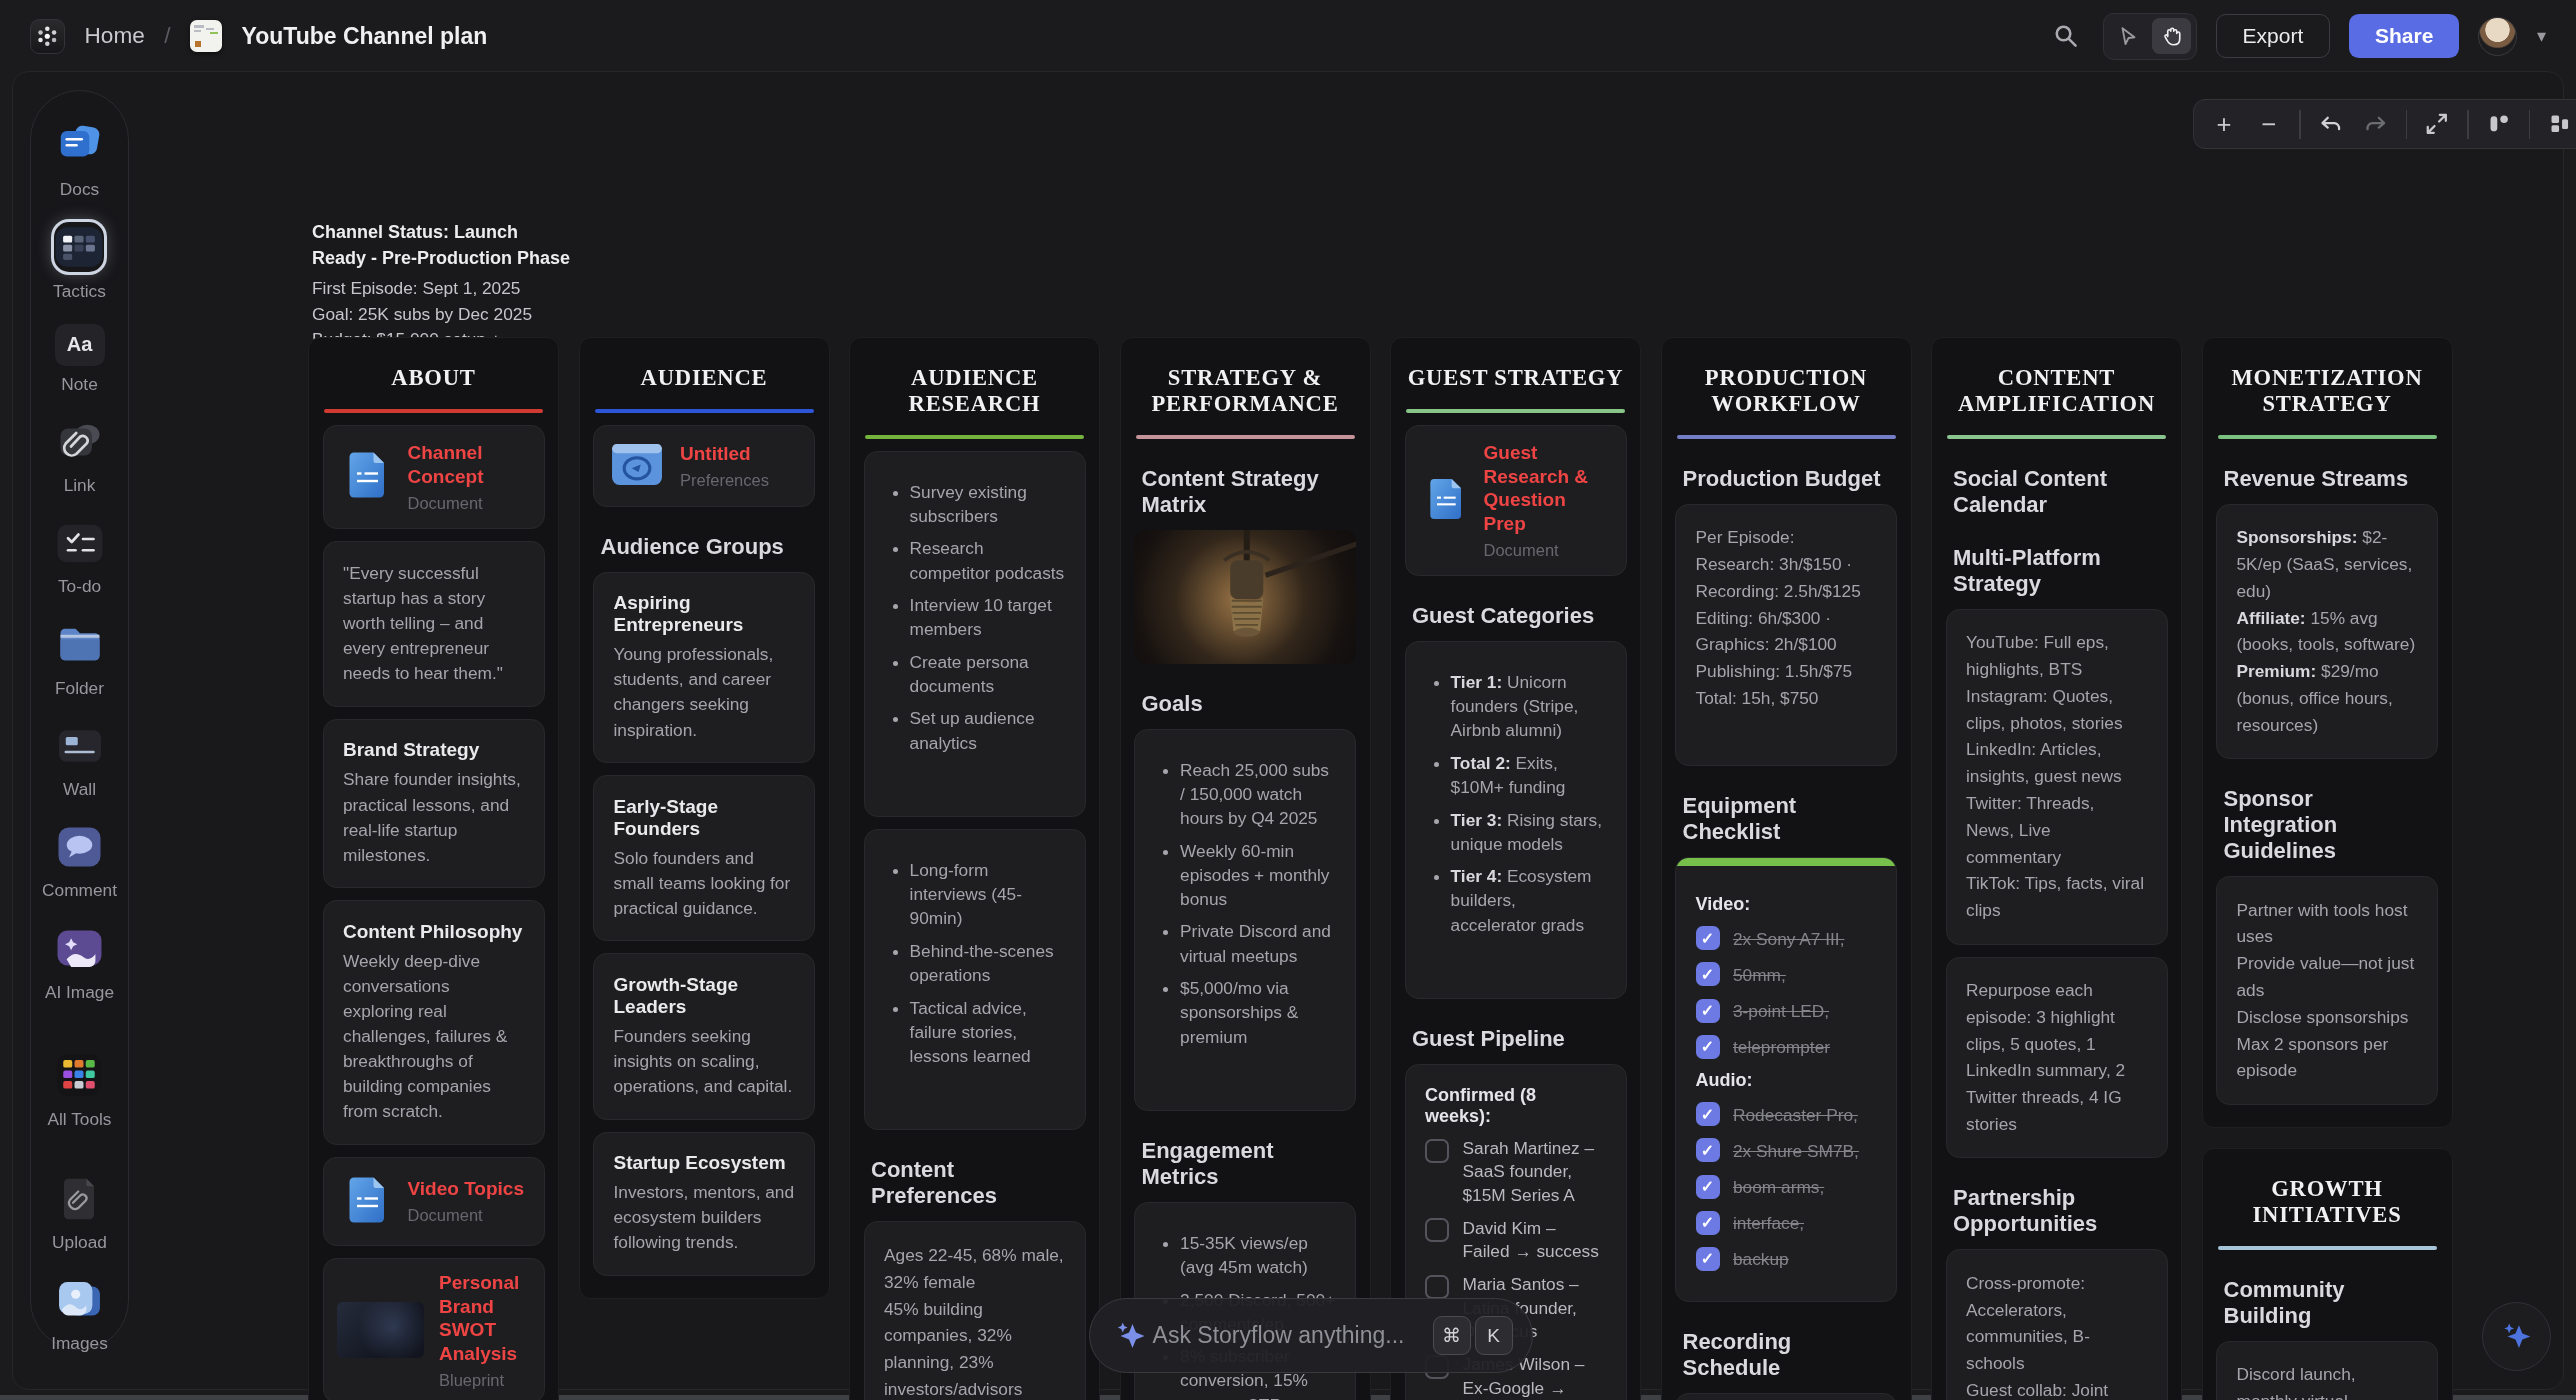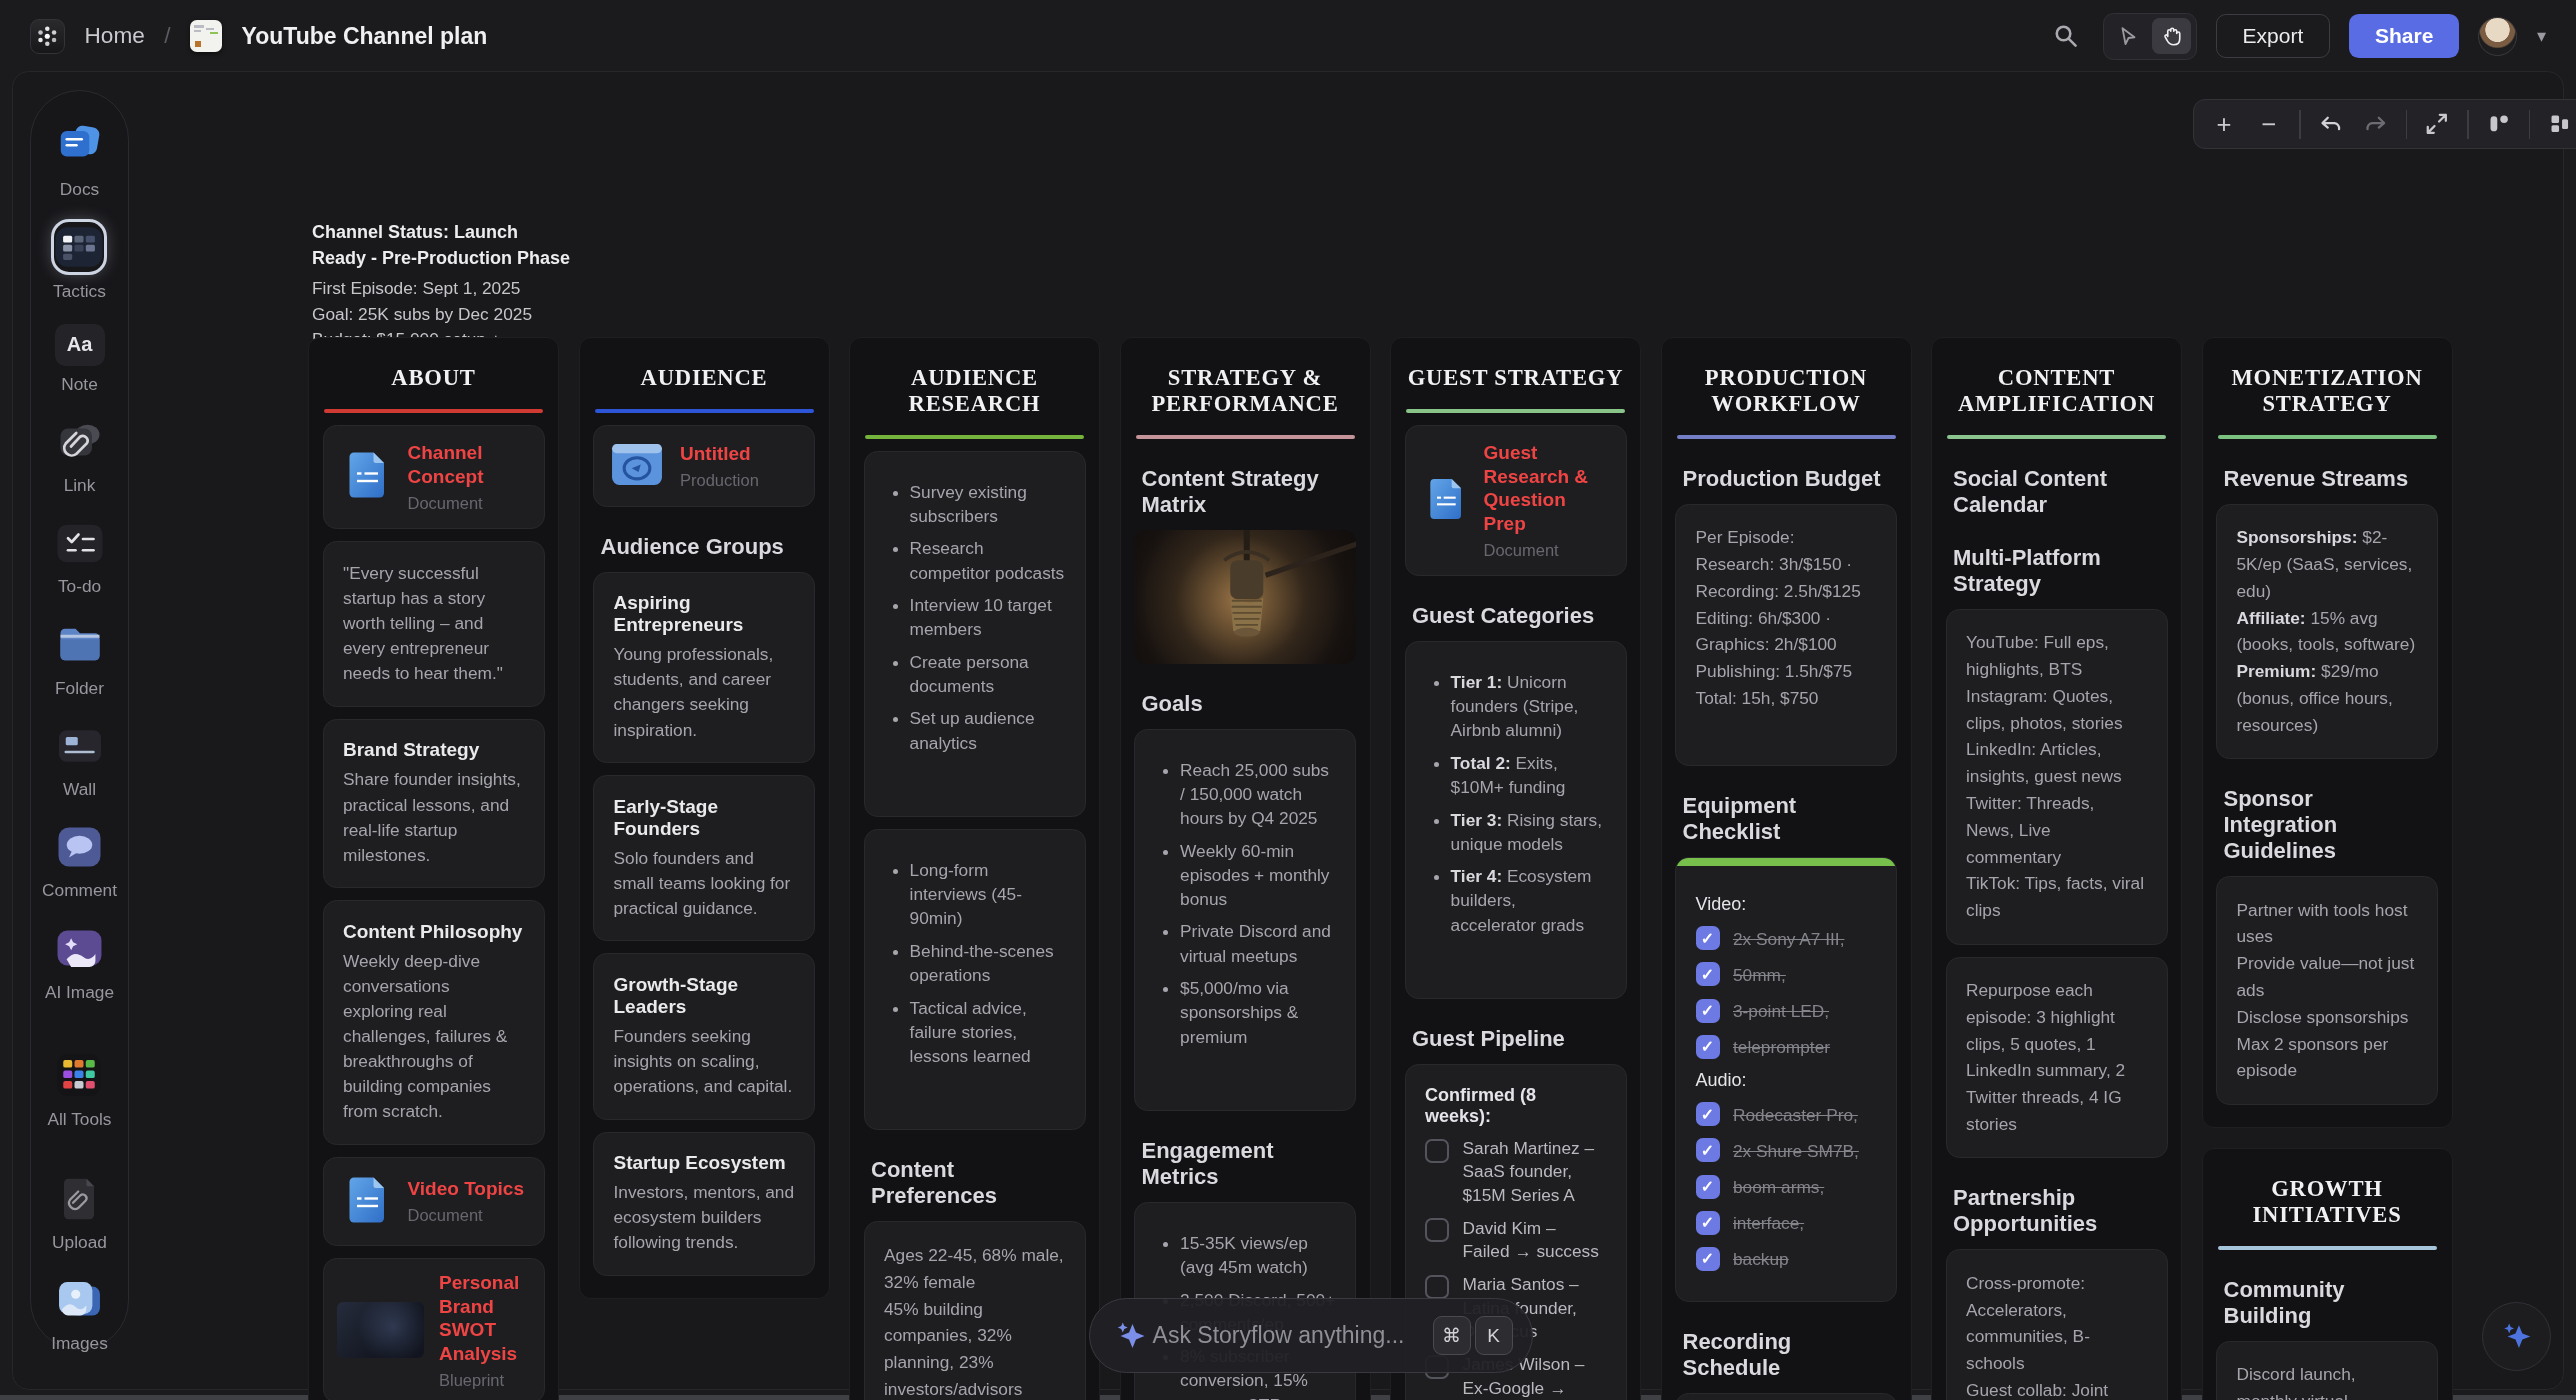--- a/index.html
+++ b/index.html
@@ -83,21 +83,21 @@
   .imgcard svg { position:absolute; inset:0; }
   
   .chkrow { display:flex; align-items:flex-start; gap:13.5px; margin:9.8px 0; }
   .chk { flex:0 0 auto; width:24px; height:24px; border-radius:6.8px; margin-top:1.5px; }
   .chk.off { border:2.3px solid #54545c; background:transparent; }
   .chk.on { background:#6d7ae3; display:flex; align-items:center; justify-content:center; }
   .chk.on::after { content:"✓"; color:#fff; font-size:16px; font-weight:bold; }
   .chktext { font-size:17.3px; color:#b9b9bf; line-height:1.35; }
   .strike { font-size:17.3px; color:#84848b; text-decoration:line-through; line-height:1.35; margin-top:3px; }
   .pheading { font-size:18px; font-weight:bold; color:#e5e5e9; margin-bottom:10.5px; }
-  .eheading { font-size:18px; font-weight:normal; color:#e5e5e9; margin:10.5px 0 4.5px; }
+  .eheading { font-size:18px; font-weight:bold; color:#e5e5e9; margin:10.5px 0 4.5px; }
   .equip { position:relative; padding-top:25.6px; overflow:hidden; }
   .greenbar { position:absolute; left:0; top:0; right:0; height:8.3px; }
   .docicon, .wbicon { flex:0 0 auto; }
 
   
   .askbar { position:absolute; left:1089px; top:1298px; height:75px; width:444px; border-radius:39px; background:rgba(33,33,37,.95); border:0.8px solid #39393f; display:flex; align-items:center; gap:4px; padding:0 19.5px 0 22.6px; z-index:40; cursor:text; }
   .ask-text { font-size:23px; color:#8f8f97; flex:1; white-space:nowrap; }
   .key { width:38px; height:39px; border-radius:9px; background:#2c2c31; border:1.5px solid #4a4a51; display:flex; align-items:center; justify-content:center; font-size:19px; color:#d2d2d7; }
   .fab { position:absolute; left:2482px; top:1302px; width:69px; height:69px; border-radius:50%; background:#1d1d20; border:1.5px solid #313137; display:flex; align-items:center; justify-content:center; z-index:40; cursor:pointer; }
 </style>
@@ -412,21 +412,21 @@
       <span class="wbicon">
         <svg width="56" height="47" viewBox="0 0 74 62">
             <rect x="4" y="4" width="66" height="54" rx="10" fill="#5b93dc"></rect>
             <rect x="4" y="4" width="66" height="12" rx="6" fill="#9fc2ec"></rect>
             <ellipse cx="37" cy="36" rx="17" ry="14" fill="none" stroke="#24549e" stroke-width="4"></ellipse>
             <path d="M30 36 l12-5 -3 10 z" fill="#24549e"></path>
           </svg>
       </span>
       <div class="docmeta">
         <div class="ctitle">Untitled</div>
-        <div class="csub">Production</div>
+        <div class="csub">Preferences</div>
       </div>
     </div>
     <div class="lbl">Audience Groups</div>
     <div class="card">
       <div class="ntitle">Aspiring Entrepreneurs</div>
       <div class="nbody">Young professionals, students, and career changers seeking inspiration.</div>
     </div>
     <div class="card">
       <div class="ntitle">Early-Stage Founders</div>
       <div class="nbody">Solo founders and small teams looking for practical guidance.</div>

